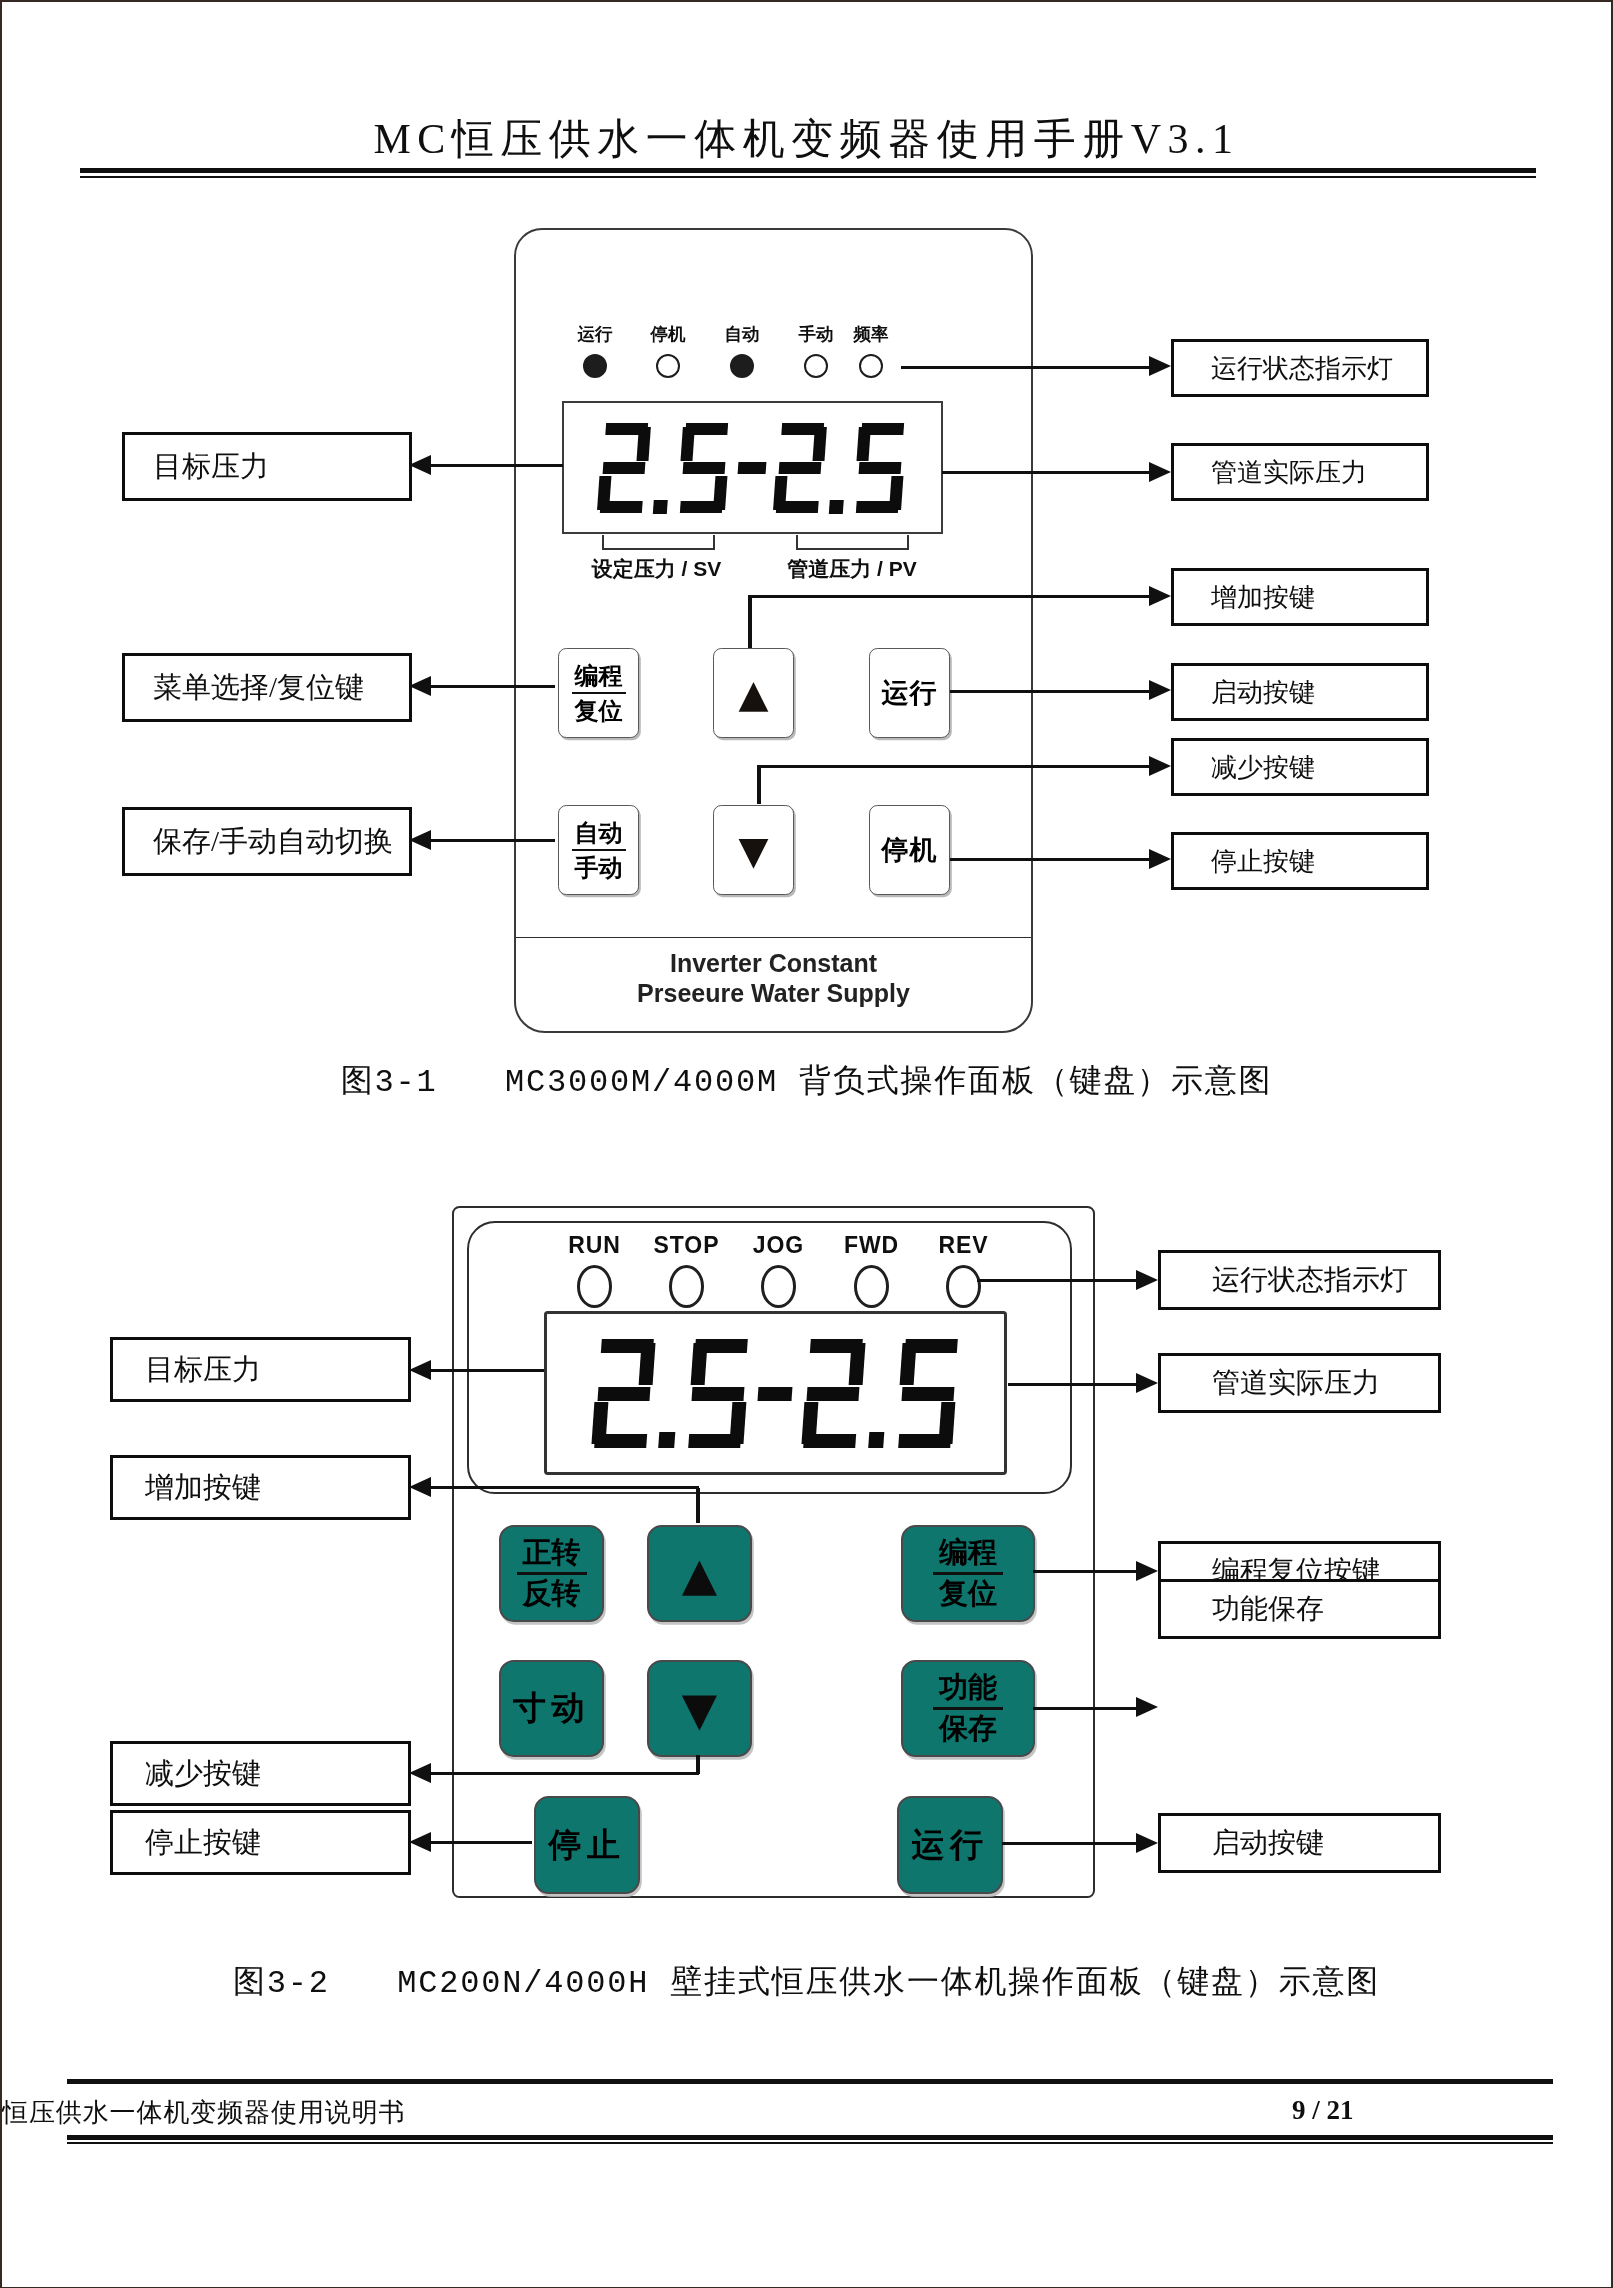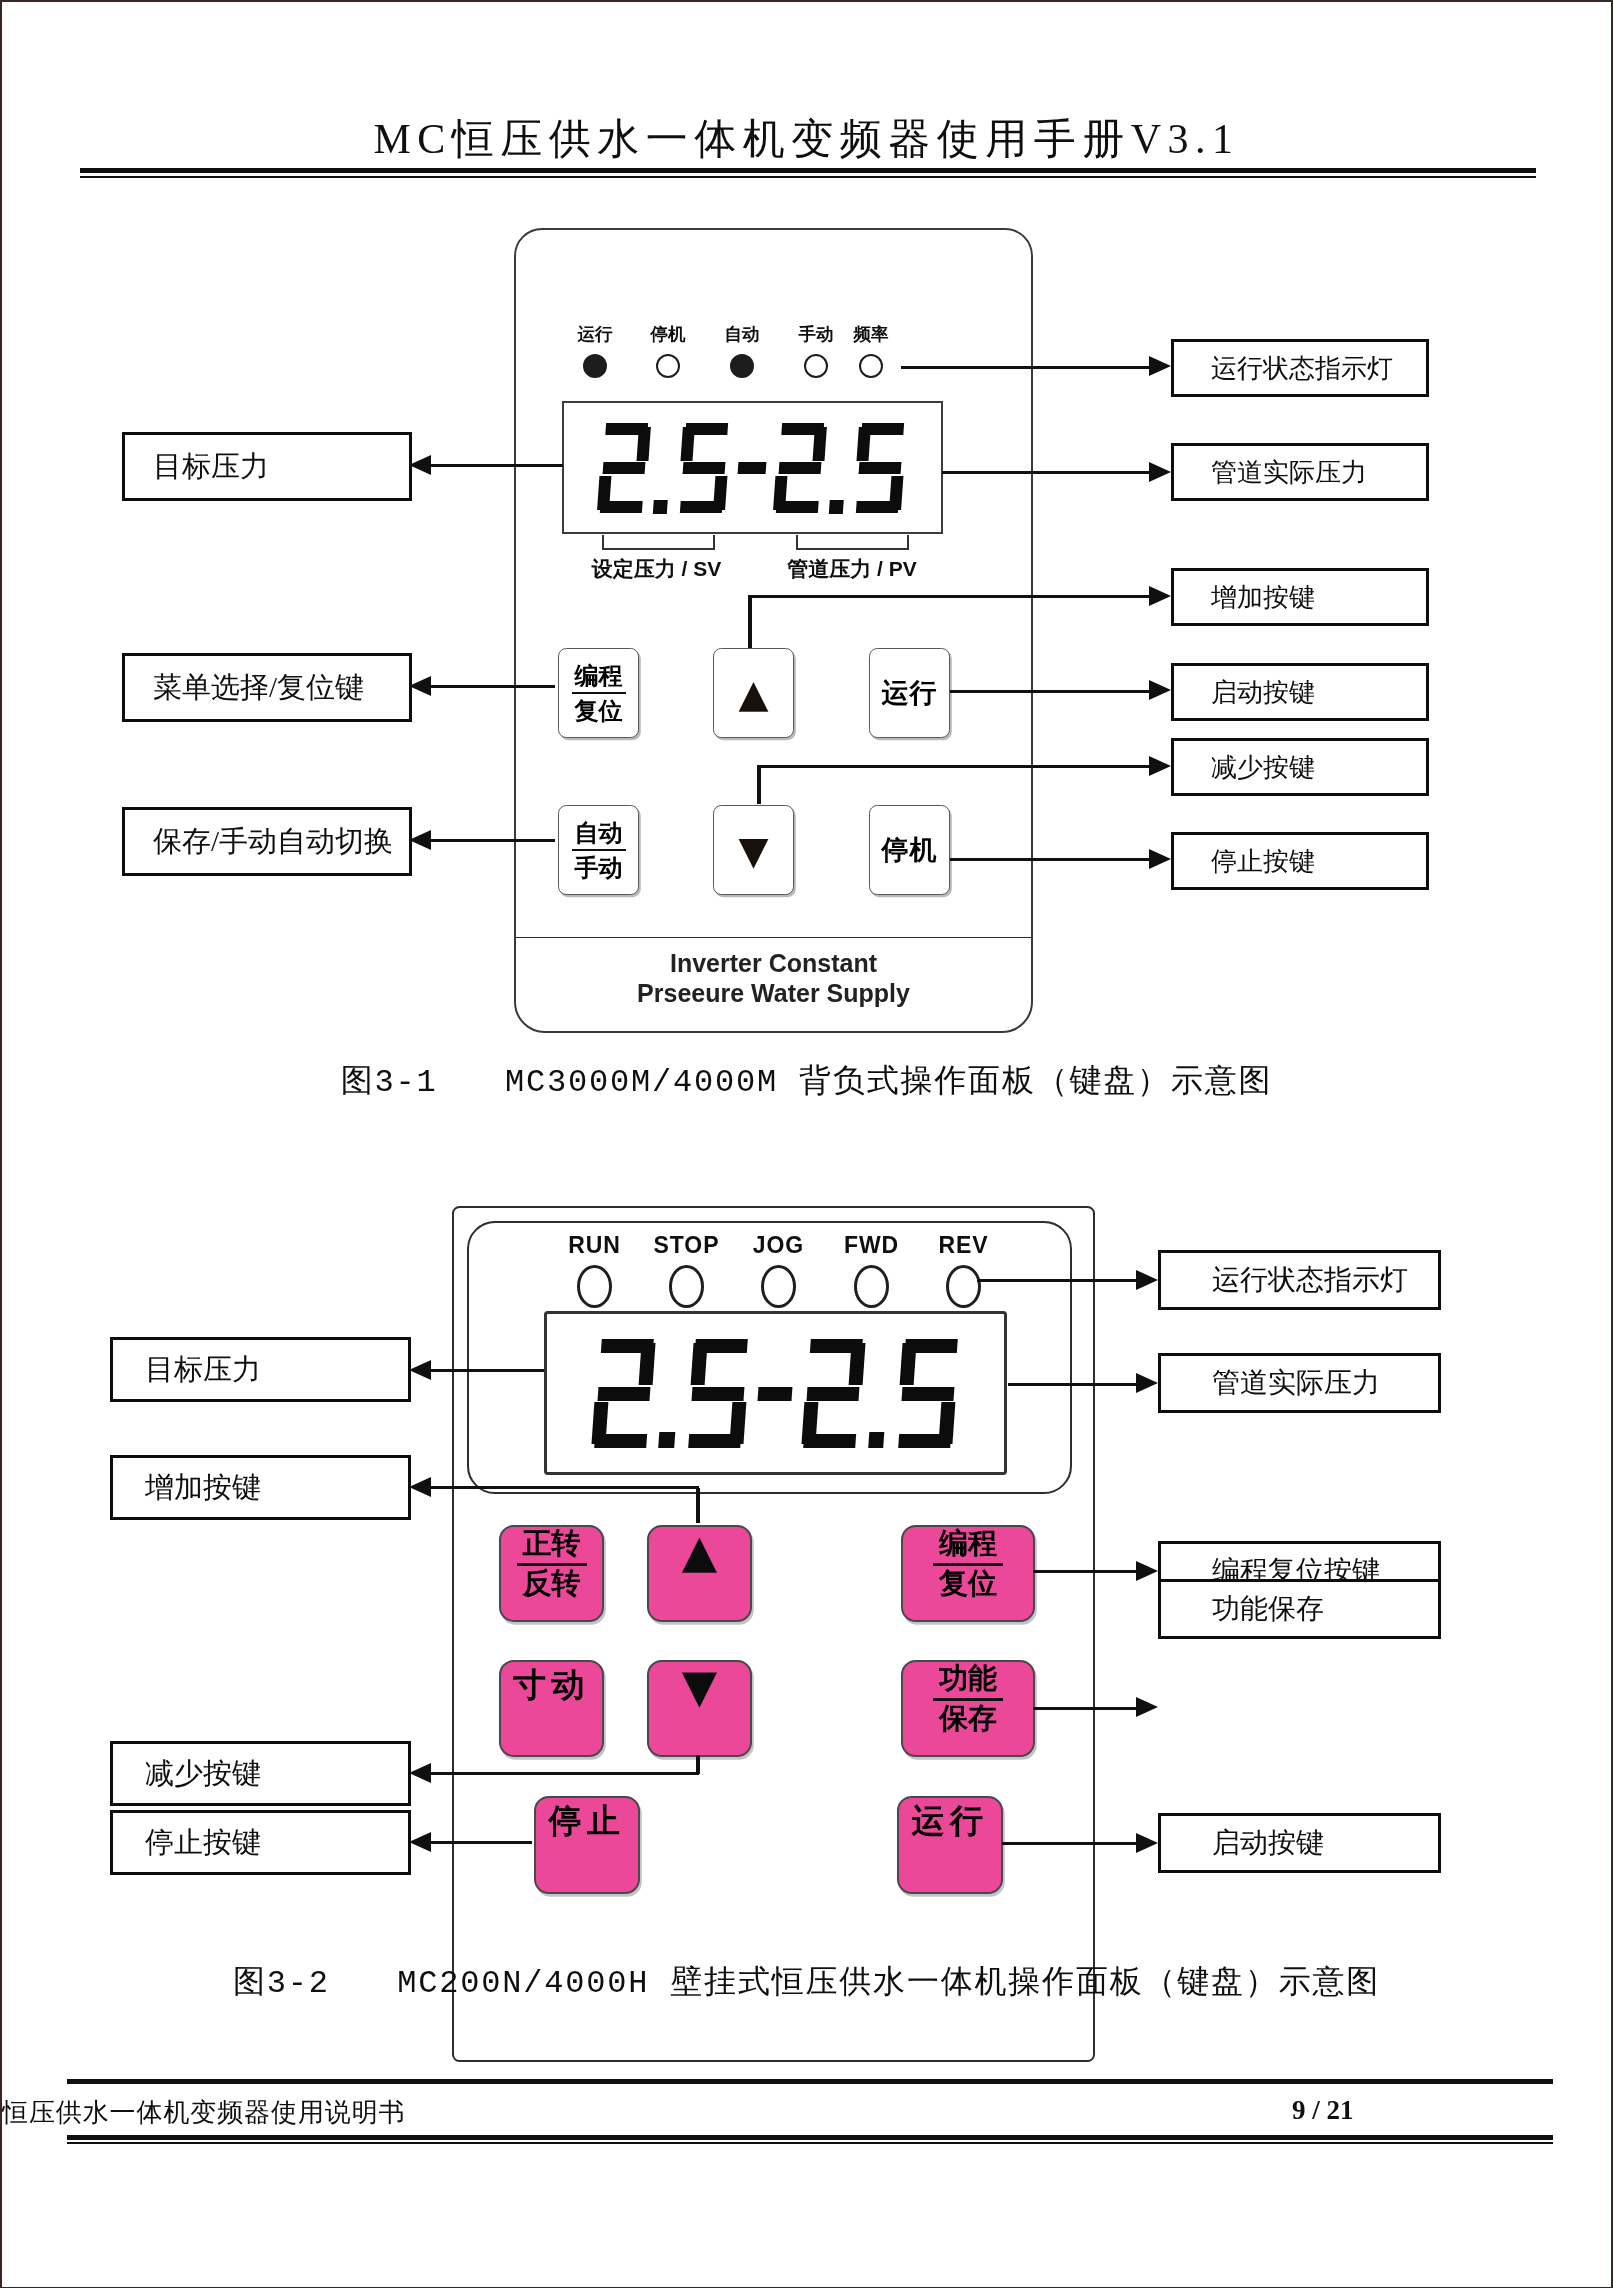--- a/index.html
+++ b/index.html
@@ -37,28 +37,28 @@
   .btn1{position:absolute;width:81px;height:90px;border:1.8px solid #58585a;border-radius:8.3px;background:#fff;
         box-shadow:1.8px 2.3px 0 #b9b9b9;display:flex;flex-direction:column;align-items:center;justify-content:center;
         font-family:"Liberation Sans","DejaVu Sans",sans-serif;font-weight:bold;cursor:pointer;padding:0;}
   .btn1 .single{font-size:27px;letter-spacing:0.9px;}
   .frac-line{font-size:24px;line-height:1.15;}
   .frac-rule{width:54px;border-top:2.8px solid #101010;margin:2.8px 0;}
   .tri{font-size:39px;color:#17110e;line-height:1;font-family:"DejaVu Sans",sans-serif;}
   .p1-divider{left:0;top:707px;width:100%;border-top:1.8px solid #2e2e2e;}
   .brand{left:0;top:718px;width:100%;text-align:center;font-size:25px;line-height:1.2;font-weight:bold;font-family:"Liberation Sans","DejaVu Sans",sans-serif;color:#222;}
   
-  .panel2{left:450px;top:1204px;width:643px;height:856px;border:2.8px solid #2d2d2f;border-radius:7.4px;background:#fff;box-sizing:border-box;}
+  .panel2{left:450px;top:1204px;width:643px;height:692px;border:2.8px solid #2d2d2f;border-radius:7.4px;background:#fff;box-sizing:border-box;}
   .p2-inner{position:absolute;left:13px;top:13px;width:605px;height:273px;border:2.8px solid #2d2d2f;border-radius:28px;box-sizing:border-box;}
   .ind2{position:absolute;width:83px;display:flex;flex-direction:column;align-items:center;}
   .ind-label2{font-size:23px;font-weight:bold;font-family:"Liberation Sans","DejaVu Sans",sans-serif;letter-spacing:0.9px;}
   .led2{width:29.5px;height:37px;border:3.7px solid #1f1f1f;border-radius:50%;margin-top:5.5px;background:#fff;}
   .display2{left:90px;top:103px;width:457px;height:158px;border:3.7px solid #333;border-radius:3.7px;background:#fff;display:flex;align-items:center;justify-content:center;}
-  .btn2{position:absolute;border:2.8px solid #49494b;border-radius:14.8px;background:#ec4899;box-shadow:1.8px 2.8px 0 #c4c4c4;
-        display:flex;flex-direction:column;align-items:center;
+  .btn2{position:absolute;border:2.8px solid #49494b;border-radius:14.8px;background:#0f766e;box-shadow:1.8px 2.8px 0 #c4c4c4;
+        display:flex;flex-direction:column;align-items:center;justify-content:center;
         font-family:"Liberation Serif","DejaVu Serif",serif;font-weight:bold;cursor:pointer;}
   .btn2 .single{font-size:33px;letter-spacing:5.5px;}
   .frac-line2{font-size:29px;line-height:1.1;}
   .frac-rule2{width:70px;border-top:3.2px solid #101010;margin:2.8px 0;}
   .tri2{font-size:46px;color:#0c0c0c;line-height:1;font-family:"DejaVu Sans",sans-serif;}
   
   .caption{left:0;width:100%;text-align:center;font-size:32px;letter-spacing:1.8px;font-family:Liberation Mono, monospace;}
   .footer-title{left:0;top:2093px;width:100%;font-size:26px;letter-spacing:0.9px;}
   .page-num{left:1290px;top:2093px;font-size:27px;font-weight:bold;}
   .seg{display:flex;align-items:flex-end;transform:skewX(-4deg);}

